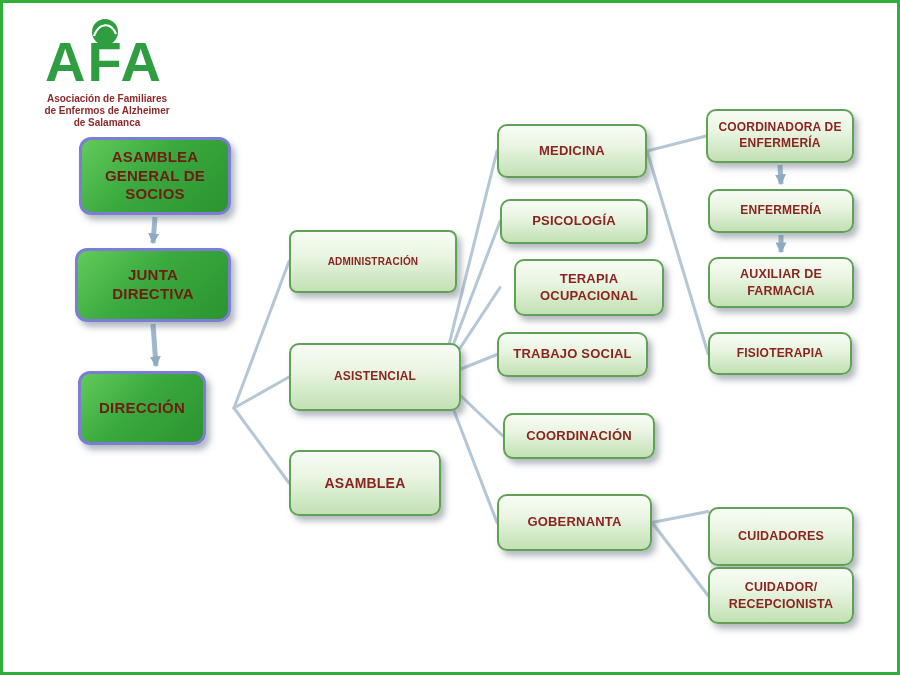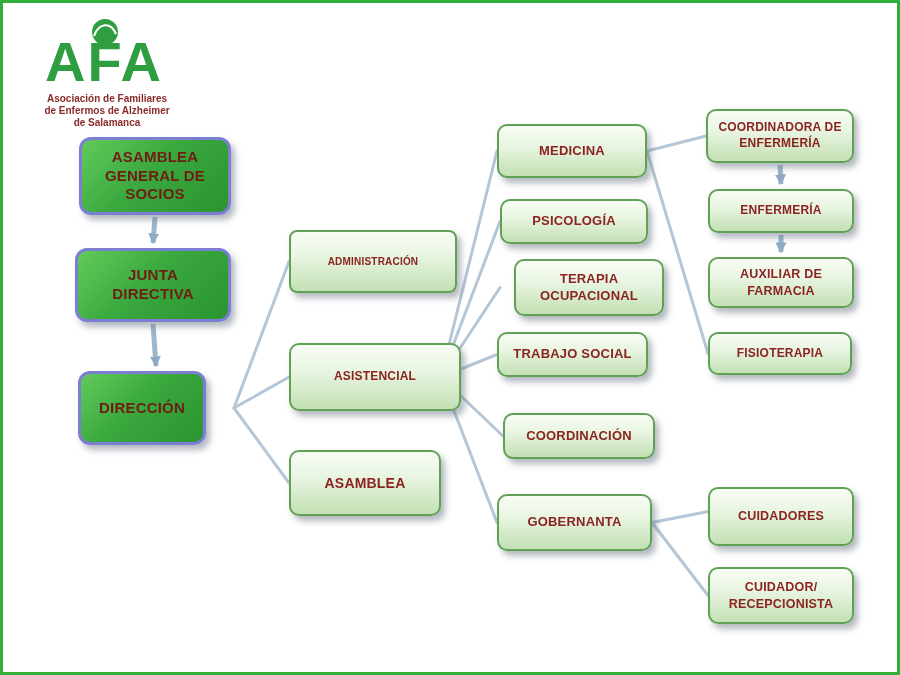--- a/index.html
+++ b/index.html
@@ -62,21 +62,21 @@
   #n-terapia_ocupacional { left: 511px; top: 256px; width: 150px; height: 57px; font-size: 13px; padding: 0 20px; }
   #n-trabajo_social      { left: 494px; top: 329px; width: 151px; height: 45px; font-size: 13px; }
   #n-coordinacion        { left: 500px; top: 410px; width: 152px; height: 46px; font-size: 13px; }
   #n-gobernanta          { left: 494px; top: 491px; width: 155px; height: 57px; font-size: 13px; text-align: center; }
 
   
   #n-coordinadora_enfermeria { left: 703px; top: 106px; width: 148px; height: 54px; font-size: 12px; padding: 0 8px; }
   #n-enfermeria              { left: 705px; top: 186px; width: 146px; height: 44px; font-size: 12px; }
   #n-auxiliar_farmacia       { left: 705px; top: 254px; width: 146px; height: 51px; font-size: 12.5px; padding: 0 27px; }
   #n-fisioterapia            { left: 705px; top: 329px; width: 144px; height: 43px; font-size: 12px; }
-  #n-cuidadores              { left: 705px; top: 484px; width: 146px; height: 59px; font-size: 12.5px; }
+  #n-cuidadores              { left: 705px; top: 504px; width: 146px; height: 59px; font-size: 12.5px; }
   #n-cuidador_recepcionista  { left: 705px; top: 564px; width: 146px; height: 57px; font-size: 12.5px; padding: 0 24px; }
 
   
   #logo {
     position: absolute; left: 26px; top: 14px;
     width: 156px; text-align: center; z-index: 2;
   }
   #logo svg { display: block; margin: 0 auto; }
   .logo-letters {
     font-family: "Liberation Sans", sans-serif;

